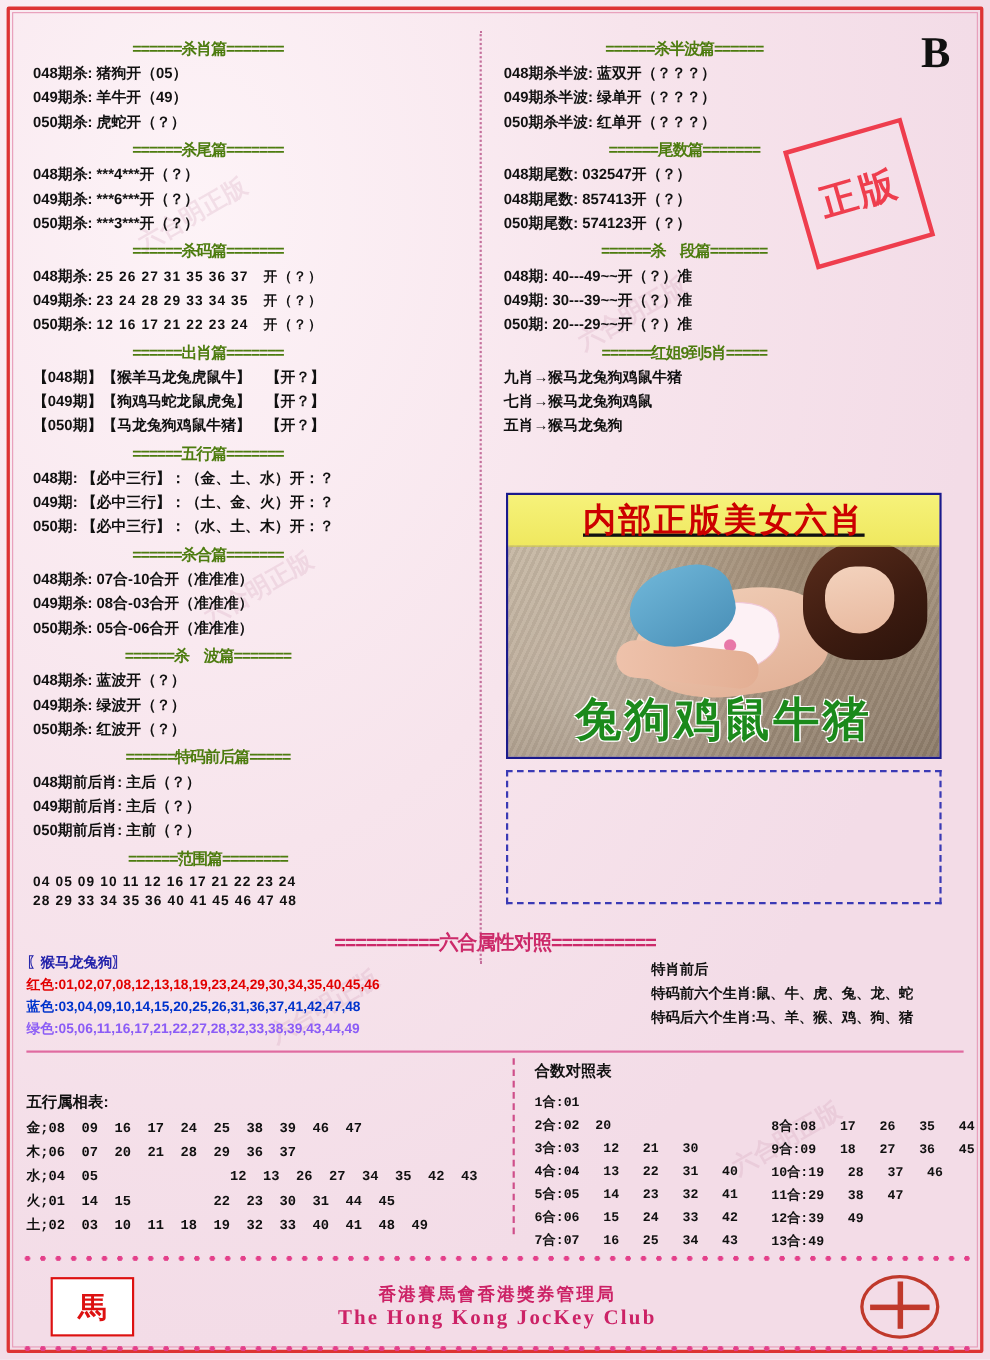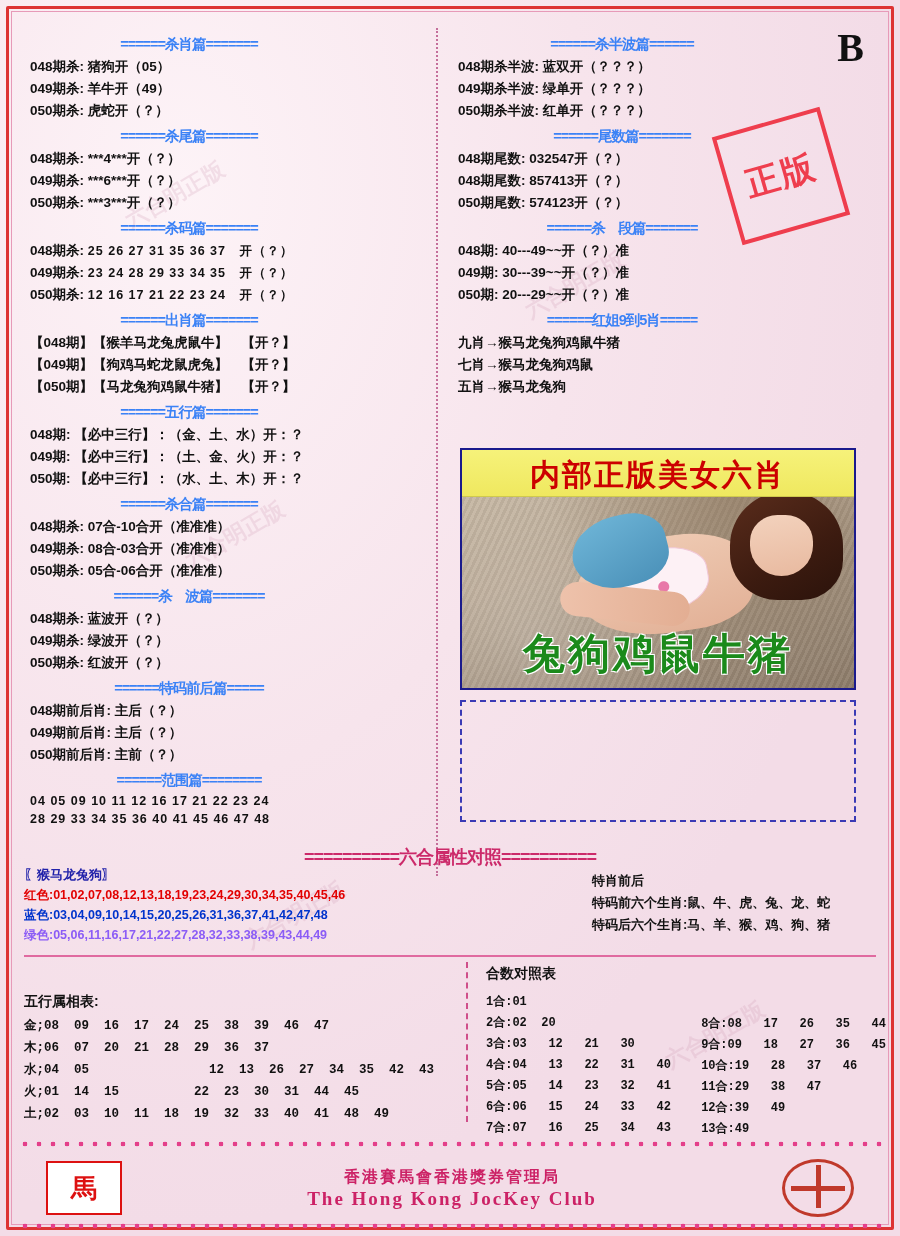--- a/index.html
+++ b/index.html
@@ -23,21 +23,21 @@
   }
   .wm{
     position:absolute;color:rgba(200,140,170,.20);
     font-size:22px;font-weight:bold;transform:rotate(-30deg);
     white-space:nowrap;pointer-events:none;
   }
   .col{position:absolute;}
   .colL{left:24px;top:28px;width:330px;}
   .colR{left:452px;top:28px;width:340px;}
   .hdr{
-    font-size:14.5px;font-weight:bold;color:#3b82f6;text-align:center;
+    font-size:14.5px;font-weight:bold;color:#4d7c0f;text-align:center;
     letter-spacing:-1px;margin:7px 0 4px 0;white-space:nowrap;
   }
   .ln{
     font-size:13.5px;font-weight:bold;color:#111;margin:4px 0 4px 6px;
     white-space:nowrap;letter-spacing:0px;
   }
   .nums{font-size:12.5px;font-weight:bold;letter-spacing:1px;}
 
   
   .letterB{
@@ -105,22 +105,23 @@
     border-radius:48% 48% 55% 55%;
   }
   .shoulder{
     position:absolute;left:0;top:18%;width:34%;height:34%;
     background:linear-gradient(160deg,#6fb6d8,#4a90b8);
     border-radius:50% 40% 40% 50%;transform:rotate(-14deg);
   }
   .banner-top{
     position:absolute;left:0;top:0;width:100%;height:46px;
     background:linear-gradient(#f6f27a,#efe85f);
-    display:flex;align-items:flex-end;justify-content:center;
+    display:flex;align-items:center;justify-content:center;
     border-bottom:1px solid #cfc94e;
+    text-decoration:underline;
   }
   .banner-top span{
     font-family:"Liberation Serif",serif;font-weight:bold;font-size:30px;
     color:#cc0000;letter-spacing:2px;
   }
   .banner-bot{
     position:absolute;left:0;bottom:6px;width:100%;
     text-align:center;
   }
   .banner-bot span{

